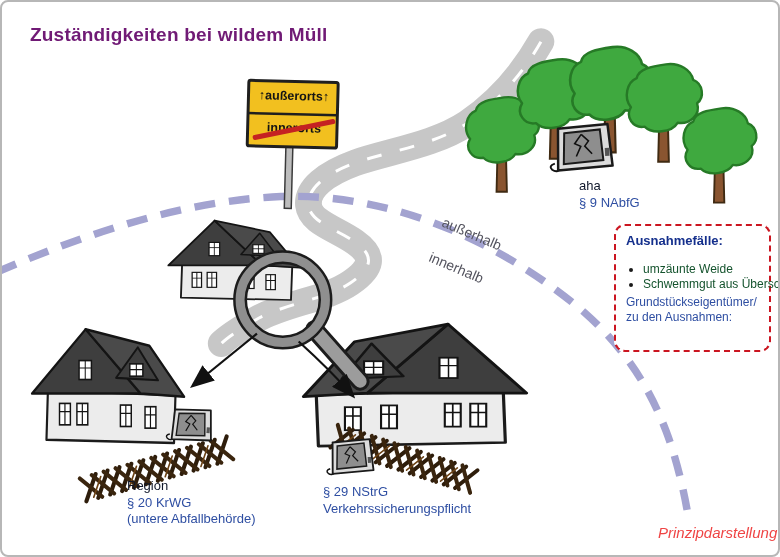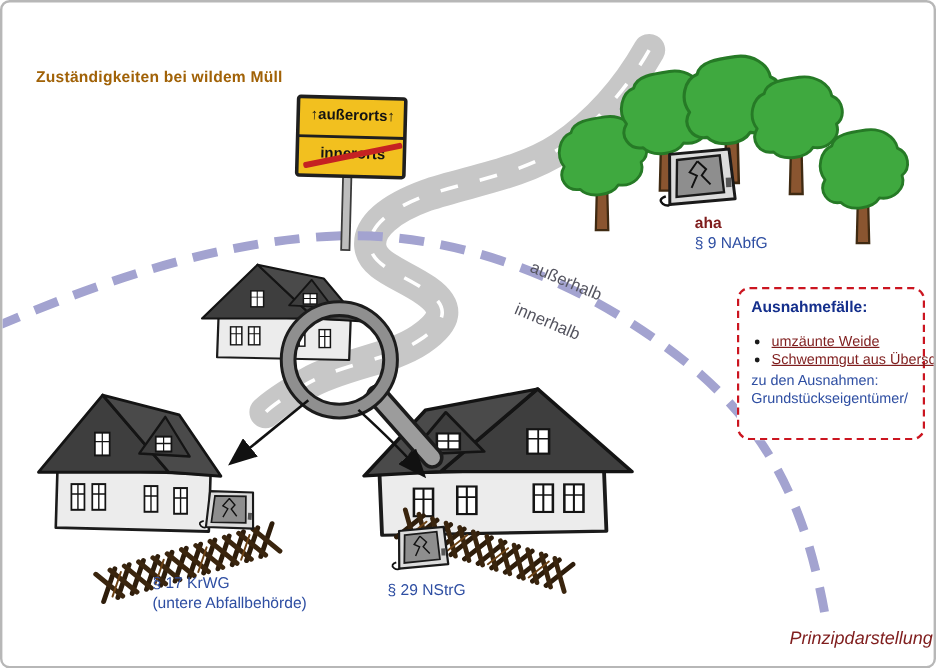--- a/index.html
+++ b/index.html
@@ -1,41 +1,41 @@
 <!DOCTYPE html>
 <html><head>
 <meta charset="utf-8">
 <style>
   html,body{margin:0;padding:0;background:#fff;}
   .frame{position:relative;width:780px;height:557px;background:#ffffff;
          border:2px solid #b7b7b7;border-radius:8px;box-sizing:border-box;
          overflow:hidden;font-family:"Liberation Sans",sans-serif;}
   .scene{position:absolute;left:0;top:0;width:100%;height:100%;}
   .ovl{position:absolute;white-space:nowrap;}
-  .title{left:28px;top:22px;font-size:13px;font-weight:bold;color:#a16207;letter-spacing:.2px;margin-top:32px;}
+  .title{left:28px;top:22px;font-size:19px;font-weight:bold;color:#701a75;letter-spacing:.2px;}
   .zone{font-size:14px;color:#54545f;transform-origin:0 0;transform:rotate(23deg);}
   .zone.out{left:444px;top:212px;}
   .zone.in{left:431px;top:247px;}
   .lblblock{font-size:13px;line-height:16.5px;color:#2e4ea2;}
-  .lblblock .nm{font-weight:bold;color:#7f1d1d;}
+  .lblblock .nm{font-weight:normal;color:#0f172a;}
   .aha{left:577px;top:176px;}
   .region{left:125px;top:476px;}
   .kommune{left:321px;top:482px;}
-  .prinzip{left:656px;top:522px;font-size:15px;font-style:italic;color:#7f1d1d;}
+  .prinzip{left:656px;top:522px;font-size:15px;font-style:italic;color:#ef4444;}
   .signtxt{width:90px;text-align:center;color:#141414;font-weight:bold;
            transform:rotate(1.5deg);font-size:12.5px;}
   .sign-top{left:247px;top:87px;}
   .sign-bot{left:247px;top:119px;}
   .sign-bot::after{content:"";position:absolute;left:3px;right:3px;top:44%;height:5px;
            background:#c52222;transform:rotate(-13deg);border-radius:2px;}
-  .excbox{left:612px;top:237px;width:157px;height:128px;box-sizing:border-box;
+  .excbox{left:612px;top:222px;width:157px;height:128px;box-sizing:border-box;
           border:2px dashed #cb1520;border-radius:11px;padding:7px 9px 6px 10px;
           background:#fff;}
   .excbox h3{margin:0 0 2px 0;font-size:13px;color:#142f8c;}
-  .excbox ul{margin:14px 0 3px 0;padding-left:17px;font-size:12px;line-height:15px;color:#7f1d1d;text-decoration:underline;}
+  .excbox ul{margin:14px 0 3px 0;padding-left:17px;font-size:12px;line-height:15px;color:#14532d;}
   .excbox li::marker{color:#1a1a1a;}
   .excbox .note{font-size:12px;line-height:15px;color:#2e4ea2;white-space:nowrap;}
 </style>
 </head>
 <body>
 
 <div class="frame">
 
   <svg class="scene" viewBox="0 0 780 557">
     <defs>
@@ -138,32 +138,34 @@
 
   <div class="ovl zone out">außerhalb</div>
   <div class="ovl zone in">innerhalb</div>
 
   <div class="ovl lblblock aha">
     <div class="nm">aha</div>
     <div>§ 9 NAbfG</div>
   </div>
 
   <div class="ovl lblblock region">
-    <div>§ 17 KrWG</div>
+    <div class="nm">Region</div>
+    <div>§ 20 KrWG</div>
     <div>(untere Abfallbehörde)</div>
   </div>
 
   <div class="ovl lblblock kommune">
     <div>§ 29 NStrG</div>
+    <div>Verkehrssicherungspflicht</div>
   </div>
 
   <div class="ovl excbox">
     <h3>Ausnahmefälle:</h3>
     <ul>
       <li>umzäunte Weide</li>
       <li>Schwemmgut aus Überschwemmungen</li>
     </ul>
+    <div class="note">Grundstückseigentümer/</div>
     <div class="note">zu den Ausnahmen:</div>
-    <div class="note">Grundstückseigentümer/</div>
   </div>
 
   <div class="ovl prinzip">Prinzipdarstellung</div>
 </div>
 
 </body></html>

